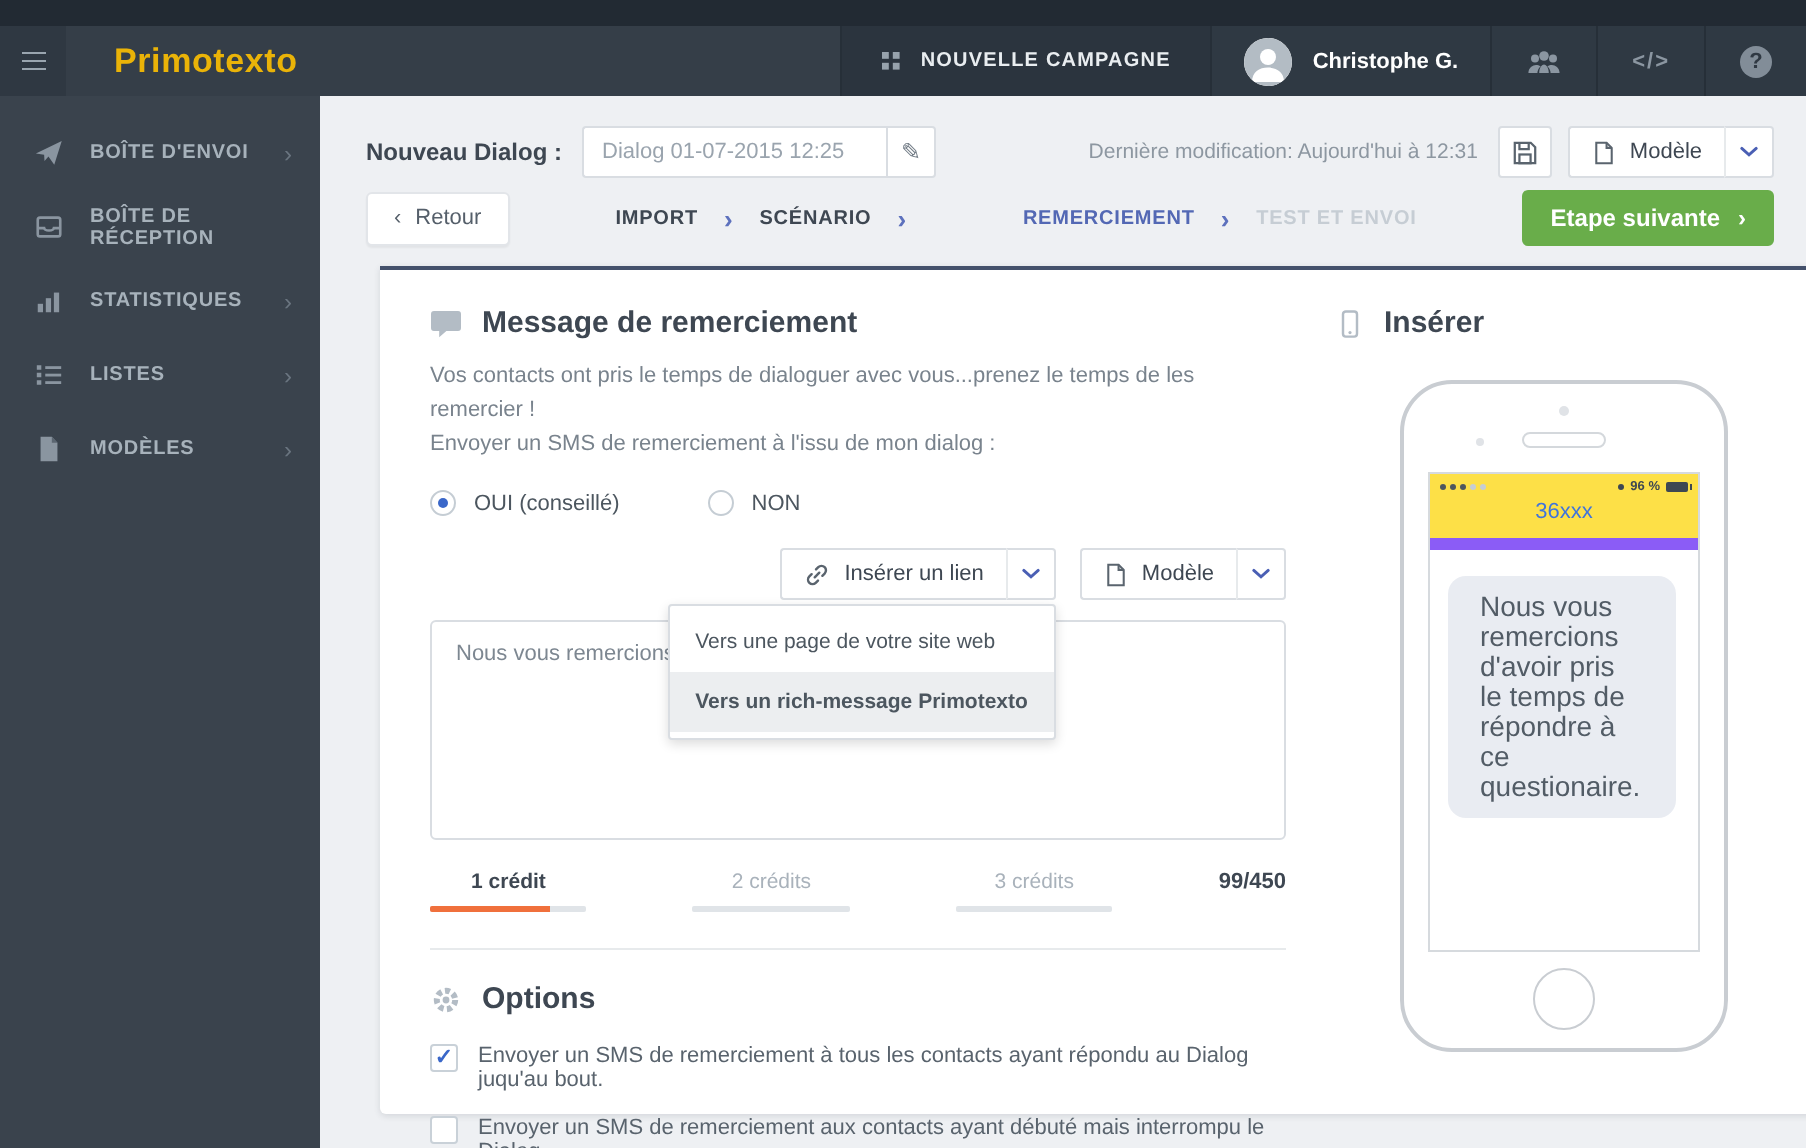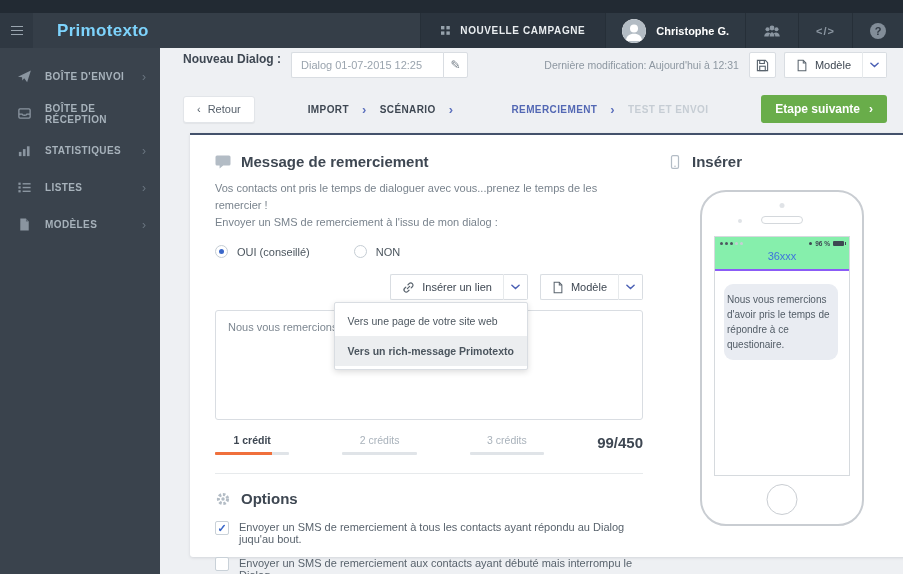--- a/index.html
+++ b/index.html
@@ -5,40 +5,40 @@
   * { margin:0; padding:0; box-sizing:border-box; }
   html,body { width:903px; height:574px; }
   body { font-family:"Liberation Sans", sans-serif; }
   .app { position:relative; width:903px; height:574px; background:#eef0f3; overflow:hidden; }
 
   
   .topstrip { position:absolute; left:0; top:0; width:100%; height:13px; background:#222a33; }
   .navbar { position:absolute; left:0; top:13px; width:100%; height:35px; background:#353e48; display:flex; align-items:stretch; }
   .nav-burger { width:33px; background:#2f3842; display:flex; flex-direction:column; justify-content:center; align-items:center; gap:2.5px; cursor:pointer; border:none; }
   .nav-burger i { display:block; width:12px; height:1.5px; background:#9aa5af; }
-  .nav-logo { color:#7dd3fc; font-size:17px; font-weight:bold; display:flex; align-items:center; padding-left:24px; letter-spacing:.3px; cursor:pointer; }
+  .nav-logo { color:#eab308; font-size:17px; font-weight:bold; display:flex; align-items:center; padding-left:24px; letter-spacing:.3px; cursor:pointer; }
   .nav-right { margin-left:auto; display:flex; align-items:stretch; }
   .nav-block { display:flex; align-items:center; border:none; border-left:1px solid #262f38; background:#2f3943; color:#cfd6dc; cursor:pointer; }
   .nav-campaign { gap:10px; padding:0 20px; font-size:10px; font-weight:bold; color:#e9edf0; letter-spacing:.6px; background:#2b343e; }
   .nav-user { gap:10px; padding:0 16px; font-size:11px; font-weight:bold; color:#fff; }
   .avatar { width:24px; height:24px; border-radius:50%; background:#fff; overflow:hidden; display:block; }
   .nav-icon-btn { padding:0 17px; }
   .help-circle { width:16px; height:16px; border-radius:50%; background:#828d98; color:#30394 3; color:#303943; font-size:11px; font-weight:bold; display:flex; align-items:center; justify-content:center; }
   .code-glyph { font-size:11px; font-weight:bold; color:#8b96a1; letter-spacing:1px; }
 
   
   .sidebar { position:absolute; left:0; top:48px; width:160px; bottom:0; background:#3a434d; padding-top:10px; }
   .side-item { display:flex; align-items:center; height:37px; padding:0 14px 0 17px; gap:13px; cursor:pointer; }
   .side-item svg { flex:none; }
   .side-label { flex:1; font-size:10px; font-weight:bold; color:#a7b2bb; letter-spacing:.4px; }
   .side-chev { color:#6a7580; font-size:12px; line-height:1; }
 
   
   .main { position:absolute; left:160px; top:48px; right:0; bottom:0; background:#eef0f3; }
-  .topbar { height:40px; display:flex; align-items:flex-start; padding:4px 16px 0 23px; }
+  .topbar { height:40px; display:flex; align-items:center; padding:16px 16px 0 23px; }
   .topbar-label { font-size:12px; font-weight:bold; color:#3e4752; margin-right:10px; }
   .dialog-input { width:152px; height:26px; border:1px solid #d9dde2; border-right:0; background:#fff; padding:0 9px; font-size:11px; color:#9aa4ae; border-radius:2px 0 0 2px; font-family:inherit; }
   .edit-btn { width:25px; height:26px; border:1px solid #d9dde2; background:#fff; color:#717b85; font-size:12px; border-radius:0 2px 2px 0; cursor:pointer; }
   .topbar-right { margin-left:auto; display:flex; align-items:center; gap:8px; }
   .modified { font-size:10.5px; color:#8d97a1; margin-right:2px; }
   .icon-btn { height:26px; width:27px; border:1px solid #d9dde2; background:#fff; border-radius:2px; display:flex; align-items:center; justify-content:center; cursor:pointer; }
   .split { display:flex; }
   .split-main { height:26px; border:1px solid #d9dde2; border-right:0; background:#fff; border-radius:2px 0 0 2px; display:flex; align-items:center; gap:7px; padding:0 11px; font-size:11px; color:#3e4752; cursor:pointer; }
   .split-chev { height:26px; width:25px; border:1px solid #d9dde2; border-left:1px solid #e7eaec; background:#fff; border-radius:0 2px 2px 0; display:flex; align-items:center; justify-content:center; cursor:pointer; }
 
@@ -70,45 +70,45 @@
   .dropdown-item { padding:9px 13px; font-size:10.5px; color:#4c565f; white-space:nowrap; cursor:pointer; }
   .dropdown-item.hl { background:#eceef0;font-weight:bold; }
 
   .textarea { margin-top:10px; width:428px; height:110px; border:1px solid #d9dde2; border-radius:3px; padding:10px 12px; font-size:11px; color:#7d8791; font-family:inherit; resize:none; background:#fff; }
 
   .credits { margin-top:6px; display:flex; align-items:flex-start;gap:45px; }
   .credit-tab { width:86px; margin-right:8px; text-align:center; font-size:10.5px; color:#a9b2bb; padding-top:4px; cursor:pointer; }
   .credit-tab.active { color:#3e4752; font-weight:bold; }
   .credit-bar { margin-top:6px; height:3px; background:#e0e4e8; border-radius:1px; overflow:hidden; }
   .credit-fill { width:76%; height:100%; background:#f0703c; }
-  .counter { margin-left:auto; font-size:15px; font-weight:bold; color:#3e4752; padding-top:4px; }
+  .counter { margin-left:auto; font-size:11px; font-weight:bold; color:#3e4752; padding-top:4px; }
 
   .divider { margin-top:18px; border-top:1px solid #e7eaec; }
   .option-row { margin-top:12px; display:flex; gap:10px; align-items:flex-start; font-size:11px; color:#59636d; cursor:pointer; }
   .option-row:first-of-type { margin-top:14px; }
   .checkbox { width:14px; height:14px; border:1px solid #c9d1d8; border-radius:2px; background:#fff; display:flex; align-items:center; justify-content:center; font-size:11px; font-weight:bold; color:#3a67c9; flex:none; line-height:1; }
 
   
   .phone { position:absolute; left:32px; top:55px; width:164px; height:336px; border:2px solid #c9cdd2; border-radius:26px; background:#fff; }
   .camera { position:absolute; top:11px; left:50%; transform:translateX(-50%); width:5px; height:5px; border-radius:50%; background:#e0e3e7; }
   .speaker { position:absolute; top:24px; left:50%; transform:translateX(-50%); width:42px; height:8px; border:1px solid #d4d8dc; border-radius:5px; background:#fff; }
   .side-dot { position:absolute; top:27px; left:36px; width:4px; height:4px; border-radius:50%; background:#e0e3e7; }
   .screen { position:absolute; left:12px; right:12px; top:44px; bottom:48px; border:1px solid #d6dade; display:flex; flex-direction:column; overflow:hidden; }
-  .scr-head { background:#86efac; border-bottom:2px solid #8b5cf6; padding:3px 5px 0; }
+  .scr-head { background:#fde047; border-bottom:6px solid #8b5cf6; padding:3px 5px 0; }
   .status { display:flex; align-items:center; justify-content:space-between; }
   .sig { display:flex; gap:2px; align-items:center; }
   .sig i { width:3px; height:3px; border-radius:50%; background:#4d565f; }
   .sig i.off { background:#c6cdd3; }
   .batt-group { display:flex; align-items:center; gap:3px; font-size:6.5px; color:#3e4752; font-weight:bold; }
   .bt-dot { width:3px; height:3px; border-radius:50%; background:#3e4752; }
   .battery { width:11px; height:5px; background:#3e4752; border-radius:1px; position:relative; }
   .battery::after { content:""; position:absolute; right:-2px; top:1px; width:1.5px; height:3px; background:#3e4752; }
   .sender { text-align:center; font-size:11px; color:#3f74dd; padding:3px 0 7px; }
   .scr-body { flex:1; background:#fff; padding:13px 9px; }
-  .bubble { background:#e9ecf2; border-radius:9px; padding:8px 3px; font-size:10px; line-height:15px; color:#525c66; max-width:114px; }
+  .bubble { background:#e9ecf2; border-radius:9px; padding:8px 16px; font-size:14px; line-height:15px; color:#525c66; max-width:114px; }
   .home { position:absolute; bottom:9px; left:50%; transform:translateX(-50%); width:31px; height:31px; border:1px solid #c9cdd2; border-radius:50%; background:#fff; cursor:pointer; }
 </style>
 </head>
 <body>
 
 <div class="app">
   <div class="topstrip"></div>
 
   <header class="navbar">
     <button class="nav-burger">

